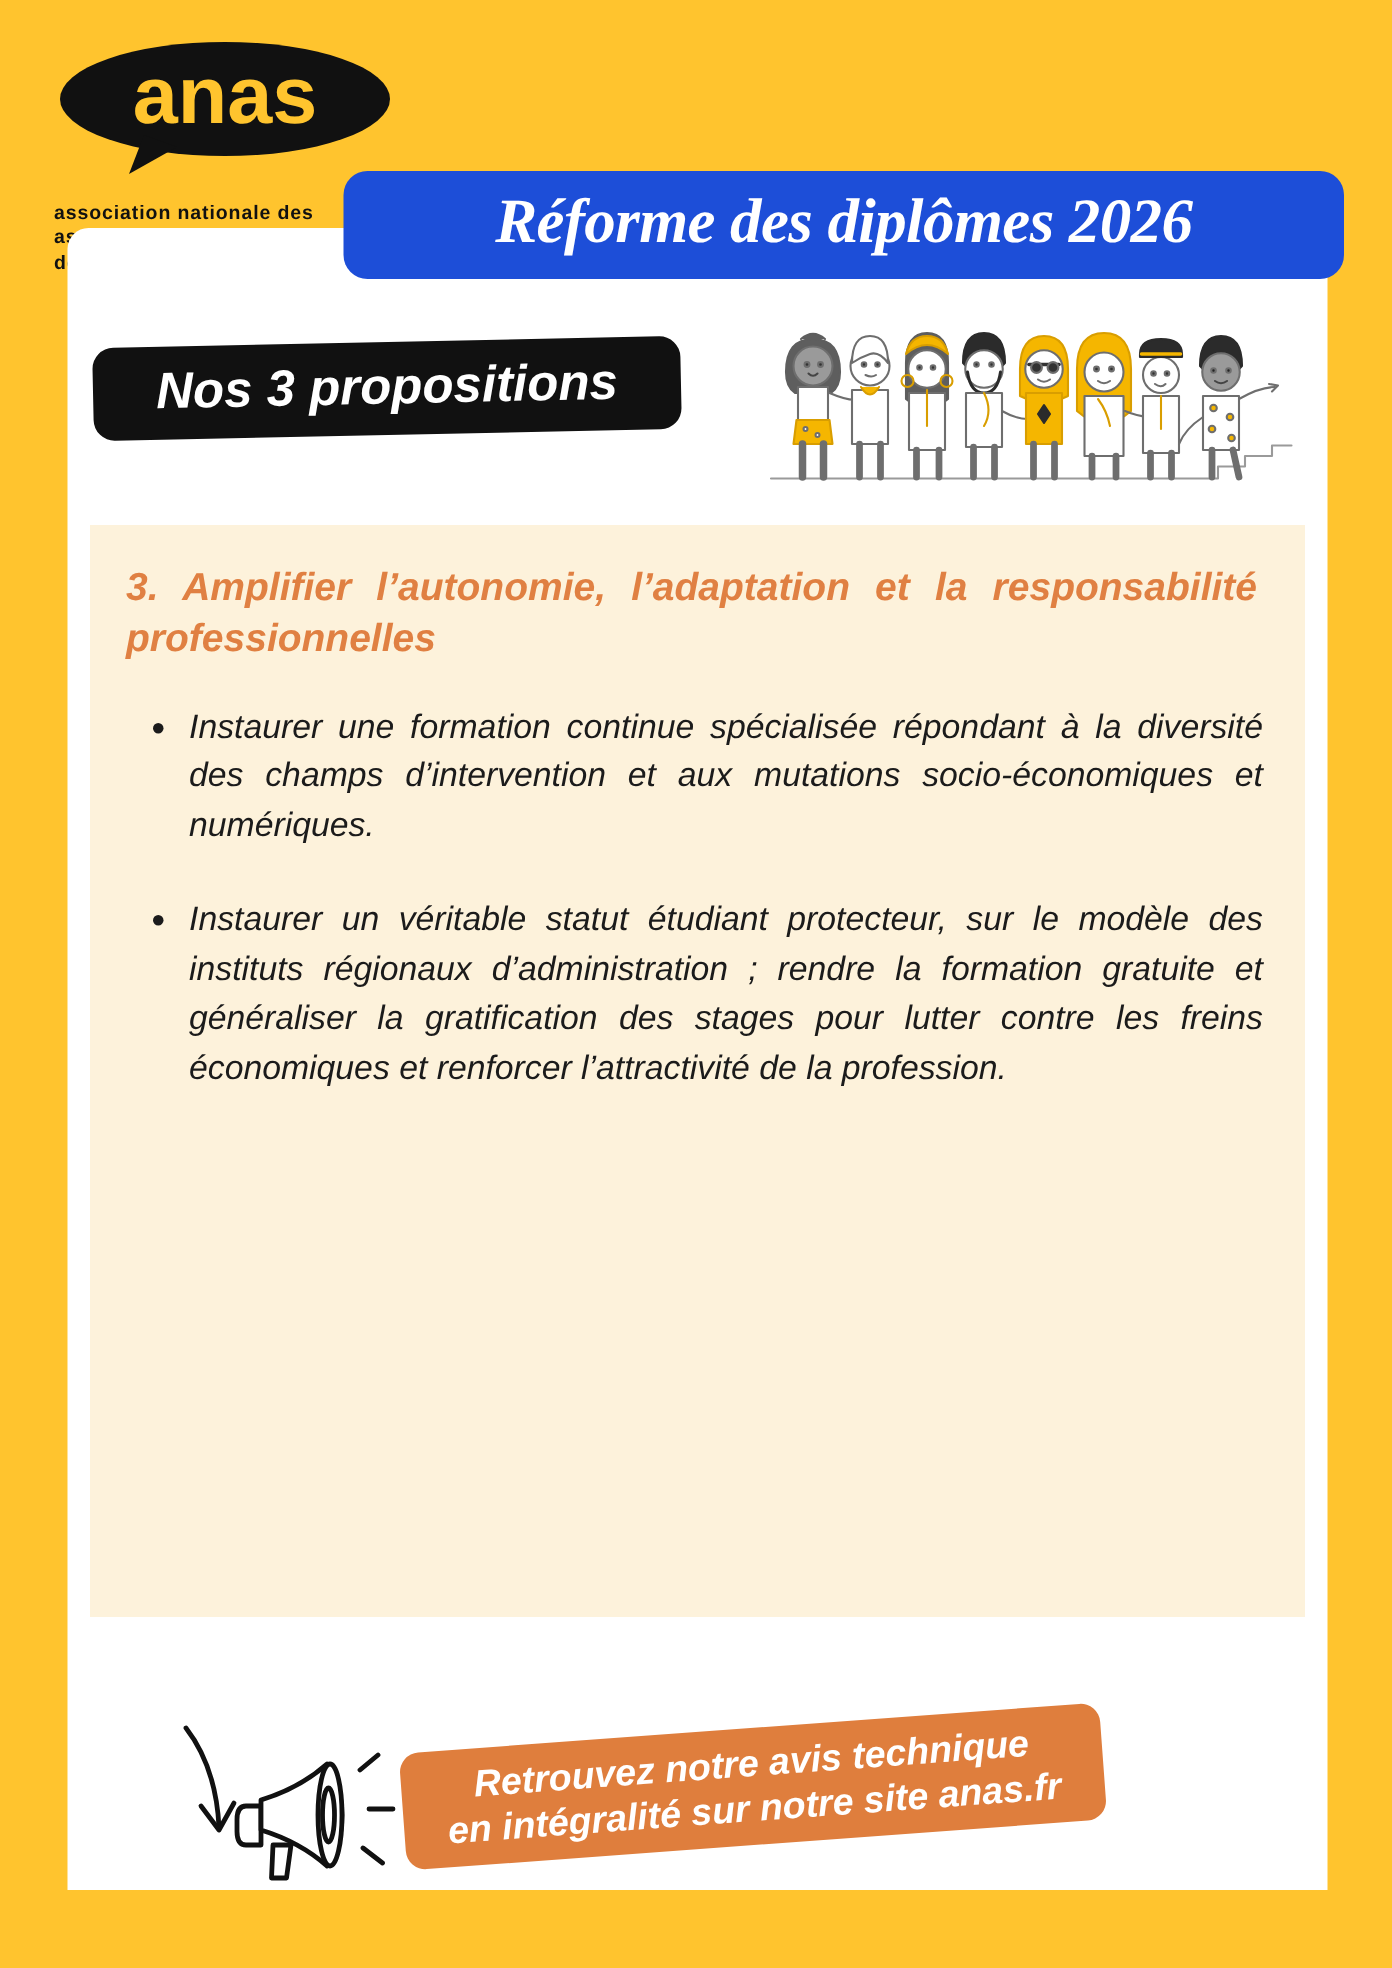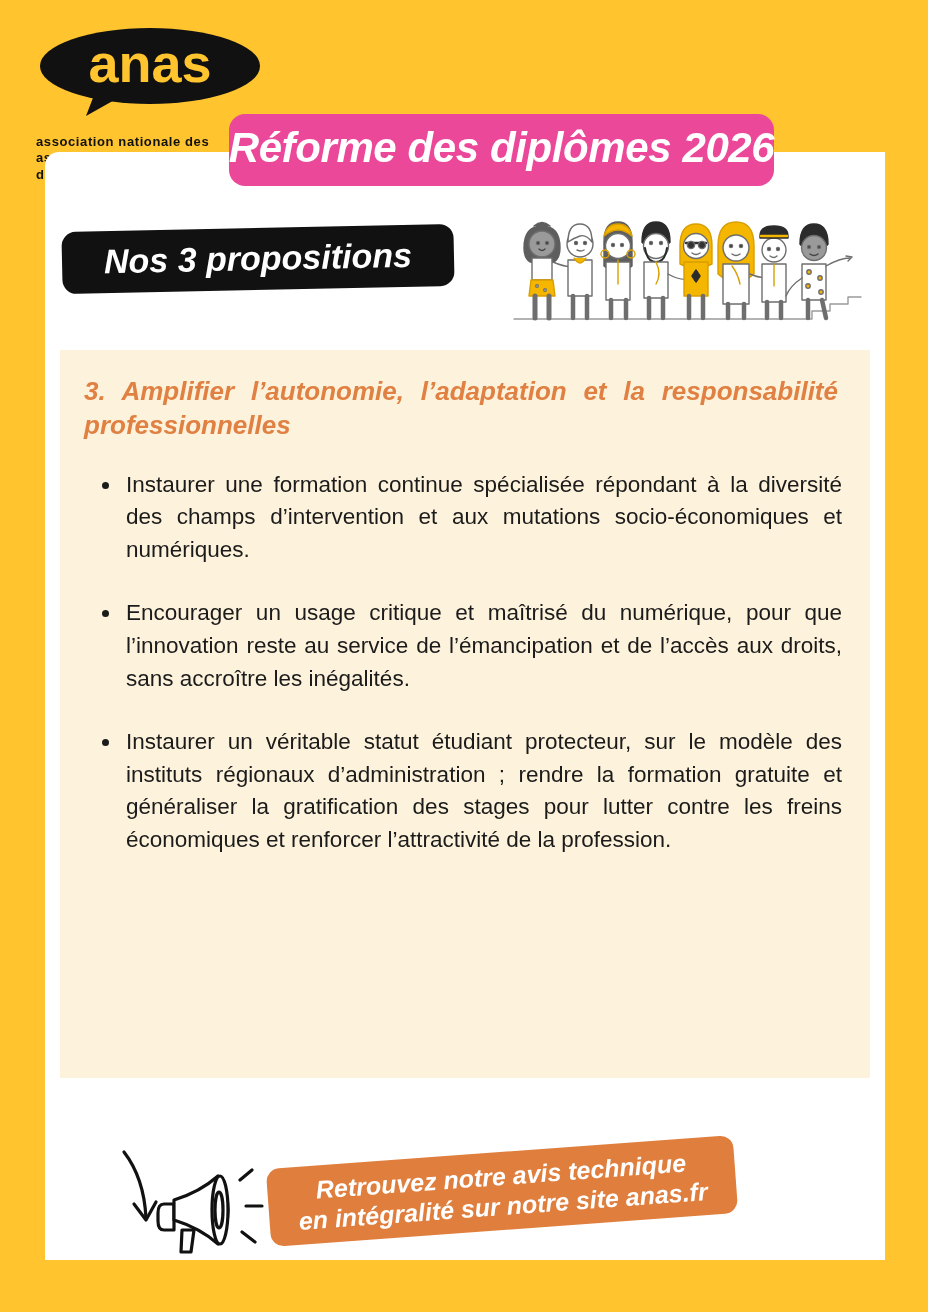--- a/index.html
+++ b/index.html
@@ -27,27 +27,28 @@
     left: 45px; top: 152px;
     width: 840px; height: 1108px;
     background: #FFFFFF;
     border-radius: 14px 0 0 0;
   }
 
   
   .title-banner {
     position: absolute;
     left: 229px; top: 114px;
-    width: 545px; height: 72px;
-    background: #ec4899;
+    width: 667px; height: 72px;
+    background: #1d4ed8;
     border-radius: 16px;
     display: flex;
     align-items: center;
     justify-content: center;
     z-index: 5;
+    font-family: Liberation Serif, serif;
   }
   .title-banner .title-text {
     color: #FFFFFF;
     font-size: 42px;
     font-weight: bold;
     font-style: italic;
     letter-spacing: -0.4px;
     white-space: nowrap;
     transform: translateY(-2px);
   }
@@ -97,21 +98,21 @@
     font-size: 26px;
     font-weight: bold;
     font-style: italic;
     line-height: 1.32;
     text-align: justify;
     margin: 0 0 26px 0;
     padding-right: 4px;
   }
   ul.bullets {
     list-style: none;
-    margin: 0; padding: 0;
+    margin: 0; padding: 0; font-style: italic;
   }
   ul.bullets li {
     position: relative;
     padding-left: 42px;
     margin-bottom: 30px;
     font-size: 22.5px;
     line-height: 1.46;
     color: #1B1B1B;
     text-align: justify;
   }
@@ -293,21 +294,20 @@
         <path d="M296 88 v18 M310 88 l4 18" stroke="#6E6E6E" stroke-width="4.5"></path>
       </g>
     </g>
   </svg>
 </div>
 
 <div class="content">
   <h2 class="heading">3. Amplifier l’autonomie, l’adaptation et la responsabilité professionnelles</h2>
   <ul class="bullets">
     <li>Instaurer une formation continue spécialisée répondant à la diversité des champs d’intervention et aux mutations socio-économiques et numériques.</li>
-    <li>Encourager un usage critique et maîtrisé du numérique, pour que l’innovation reste au service de l’émancipation et de l’accès aux droits, sans accroître les inégalités.</li>
     <li>Instaurer un véritable statut étudiant protecteur, sur le modèle des instituts régionaux d’administration ; rendre la formation gratuite et généraliser la gratification des stages pour lutter contre les freins économiques et renforcer l’attractivité de la profession.</li>
   </ul>
 </div>
 
 <div class="megaphone">
   <svg width="165" height="108" viewBox="0 0 165 108" xmlns="http://www.w3.org/2000/svg" aria-hidden="true">
     <g fill="none" stroke="#111111" stroke-width="3.2" stroke-linecap="round" stroke-linejoin="round">
       <g>
         <path d="M8 6 q20 26 22 66"></path>
         <path d="M18 58 l12 16 l10 -18"></path>

